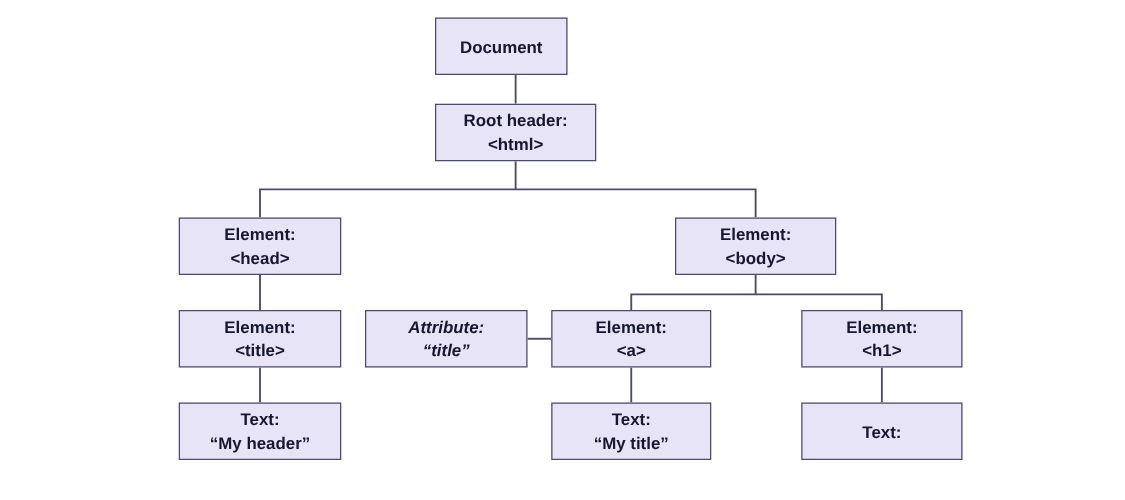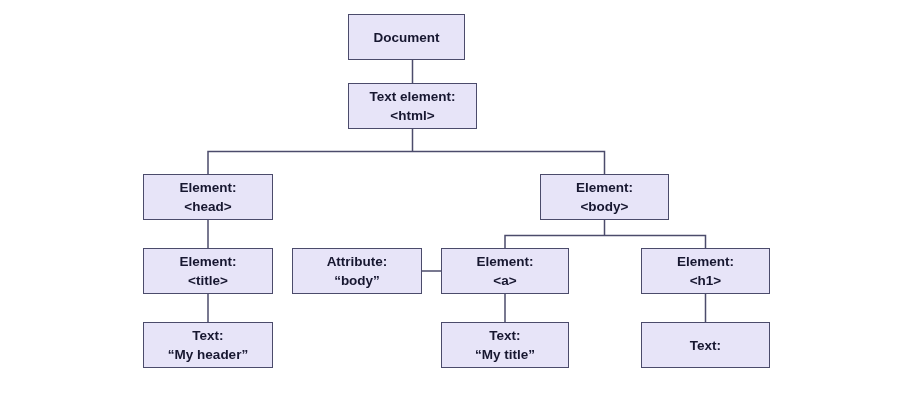--- a/index.html
+++ b/index.html
@@ -37,47 +37,47 @@
     <path class="edge" d="M208 174 L208 151.5 L604.5 151.5 L604.5 174"></path>
     <path class="edge" d="M208 220 L208 248"></path>
     <path class="edge" d="M208 294 L208 322"></path>
     <path class="edge" d="M604.5 220 L604.5 235.5"></path>
     <path class="edge" d="M505 248 L505 235.5 L705.5 235.5 L705.5 248"></path>
     <path class="edge" d="M422 271 L441 271"></path>
     <path class="edge" d="M505 294 L505 322"></path>
     <path class="edge" d="M705.5 294 L705.5 322"></path>
   </svg>
 
-  <div class="node" style="left:348px;top:14px;width:117px;">
+  <div class="node" style="left:348px;top:14px;width:106px;">
     <span class="ln">Document</span>
   </div>
 
   <div class="node" style="left:348px;top:83px;width:129px;">
-    <span class="ln">Text element:</span>
+    <span class="ln">Root header:</span>
     <span class="ln">&lt;html&gt;</span>
   </div>
 
   <div class="node" style="left:143px;top:174px;width:130px;">
     <span class="ln">Element:</span>
     <span class="ln">&lt;head&gt;</span>
   </div>
 
   <div class="node" style="left:540px;top:174px;width:129px;">
     <span class="ln">Element:</span>
     <span class="ln">&lt;body&gt;</span>
   </div>
 
   <div class="node" style="left:143px;top:248px;width:130px;">
     <span class="ln">Element:</span>
     <span class="ln">&lt;title&gt;</span>
   </div>
 
-  <div class="node" style="left:292px;top:248px;width:130px;">
+  <div class="node" style="left:292px;top:248px;width:130px;font-style:italic;">
     <span class="ln">Attribute:</span>
-    <span class="ln">“body”</span>
+    <span class="ln">“title”</span>
   </div>
 
   <div class="node" style="left:441px;top:248px;width:128px;">
     <span class="ln">Element:</span>
     <span class="ln">&lt;a&gt;</span>
   </div>
 
   <div class="node" style="left:641px;top:248px;width:129px;">
     <span class="ln">Element:</span>
     <span class="ln">&lt;h1&gt;</span>

